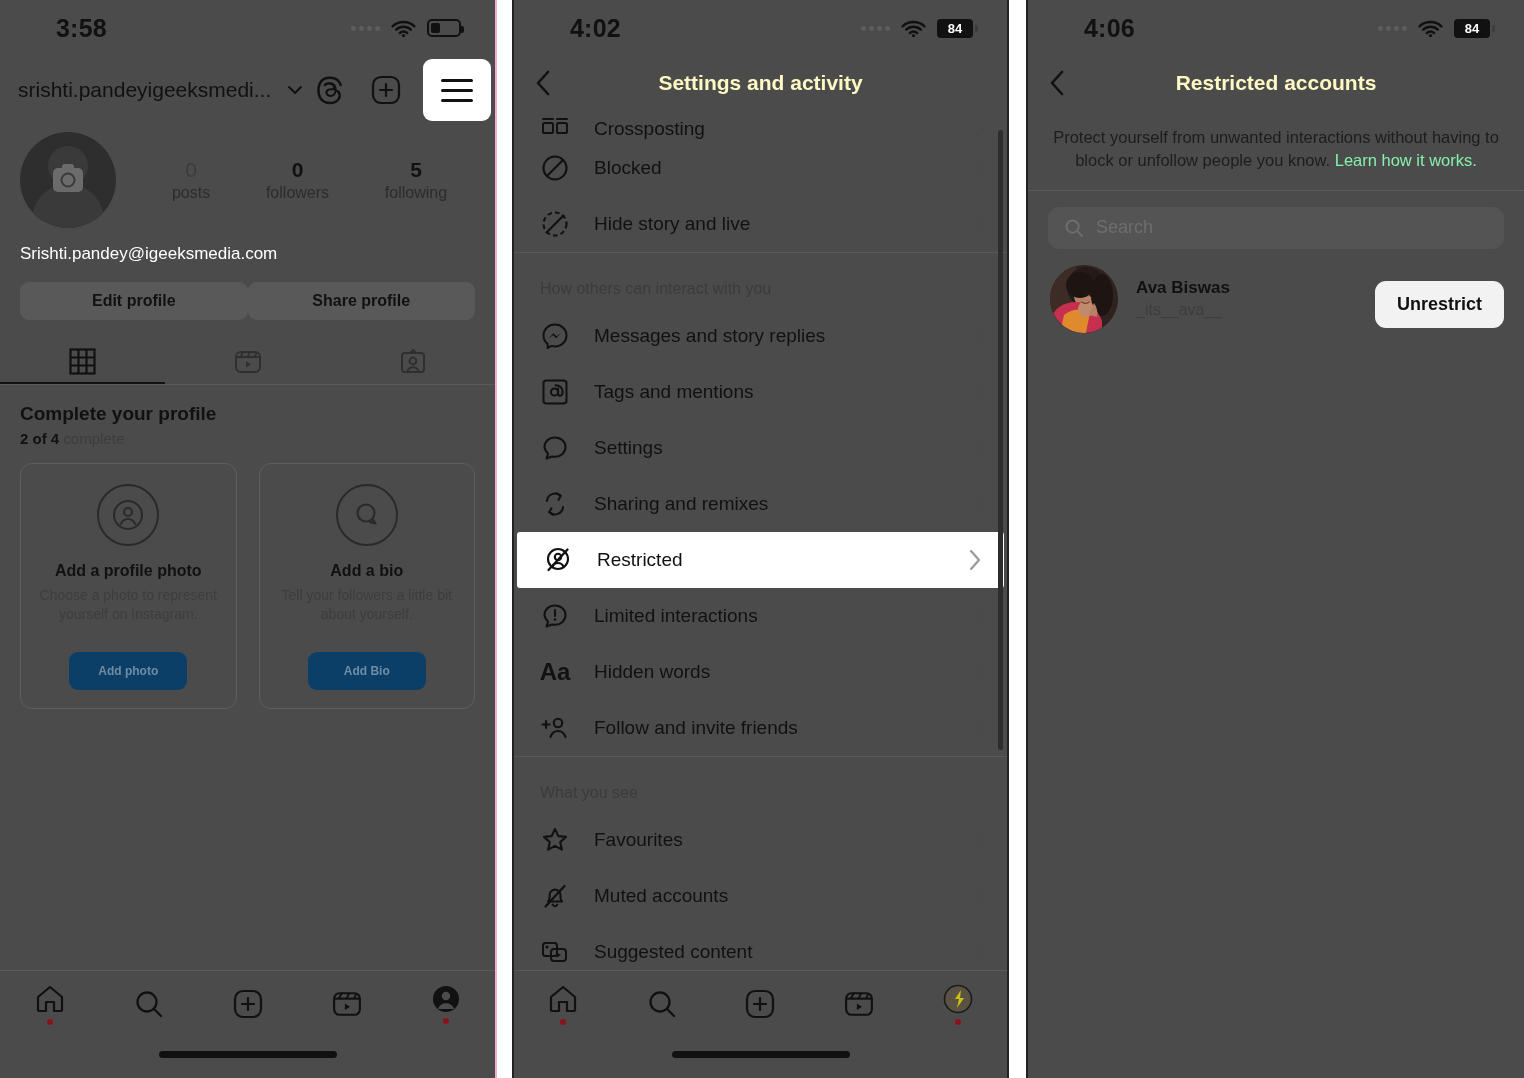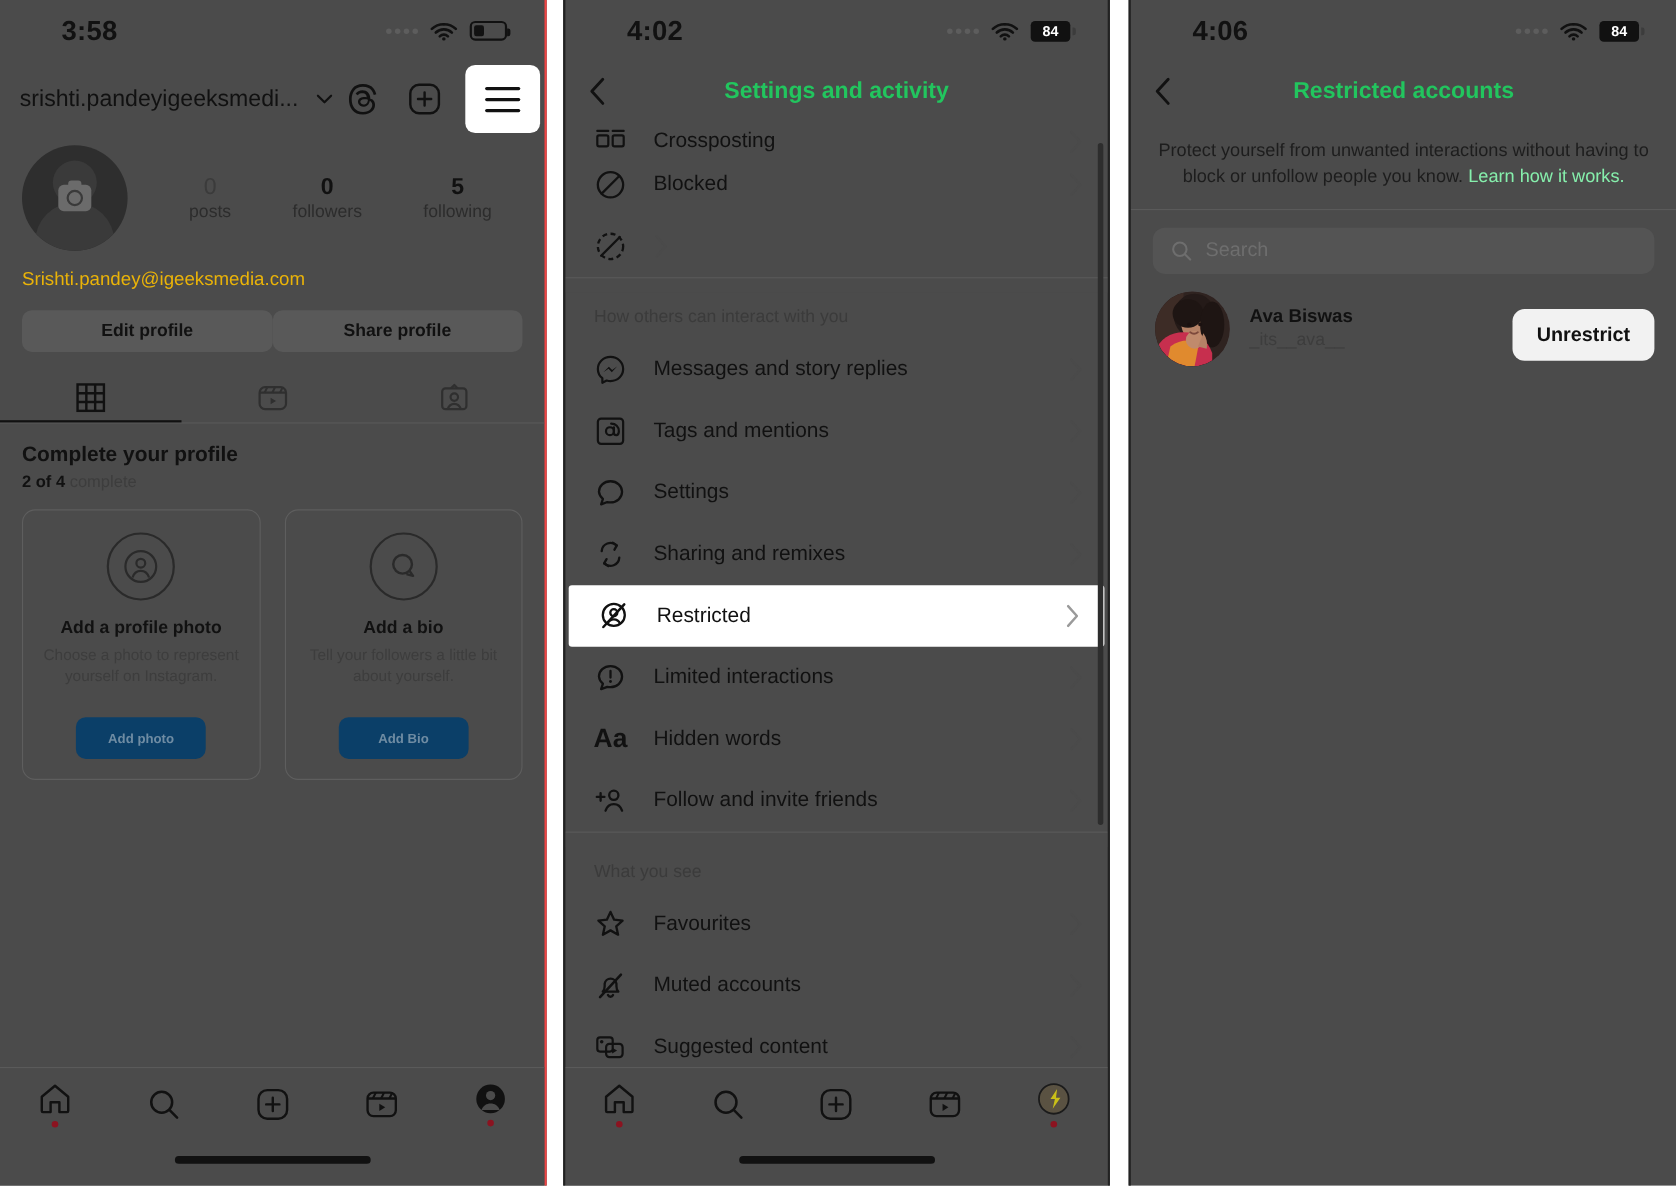--- a/index.html
+++ b/index.html
@@ -13,21 +13,21 @@
 
   
   .panel {
     position: relative;
     height: 1078px;
     background: #4b4b4b;   
     overflow: hidden;
     flex: 0 0 auto;
     color: #111;
   }
-  .panel.p1 { width: 497px; border-right: 2px solid #ef4444; }
+  .panel.p1 { width: 497px; border-right: 2px solid #f9a8d4; }
   .panel.p2 { width: 497px; margin-left: 15px; border-left: 2px solid #222; border-right: 2px solid #222;}
   .panel.p3 { width: 498px; margin-left: 17px; border-left: 2px solid #222; }
 
   
   .statusbar {
     height: 56px; display: flex; align-items: center;
     justify-content: space-between; padding: 0 34px 0 56px;
   }
   .sb-time { font-size: 25px; font-weight: 600; color: #111; letter-spacing: .2px;}
   .sb-right { display: flex; align-items: center; gap: 11px; }
@@ -79,21 +79,21 @@
     width: 30px; height: 24px; background: #6b6b6b; border-radius: 5px;
   }
   .avatar-big .cam:before{content:'';position:absolute;left:50%;top:50%;transform:translate(-50%,-50%);width:11px;height:11px;border-radius:50%;border:2.5px solid #3a3a3a;}
   .avatar-big .cam:after{content:'';position:absolute;left:9px;top:-4px;width:12px;height:6px;background:#6b6b6b;border-radius:3px 3px 0 0;}
   .stat-group { display: flex; flex: 1; justify-content: space-around; padding-left: 28px; }
   .stat { text-align: center; }
   .stat .num { font-size: 21px; font-weight: 700; color: #111; line-height: 1.1; }
   .stat .num.muted { font-weight: 400; color:#3b3b3b;}
   .stat .lbl { font-size: 16px; color: #2c2c2c; margin-top: 2px; }
 
-  .p1-email { padding: 16px 20px 0 20px; font-size: 17px; color: #eab308; }
+  .p1-email { padding: 16px 20px 0 20px; font-size: 17px; color: #ffffff; }
   .p1-buttons { display: flex; padding: 18px 20px 0 20px; }
   .flatbtn {
     flex: 1; height: 38px; background: #595959; border-radius: 9px;
     display: flex; align-items: center; justify-content: center;
     font-size: 16px; font-weight: 600; color: #111;
   }
   .p1-tabs { display: flex; margin-top: 20px; border-bottom: 1px solid #5a5a5a; }
   .p1-tab { flex: 1; height: 44px; display: flex; align-items: center; justify-content: center; color:#1b1b1b; }
   .p1-tab.active { border-bottom: 2px solid #111; }
   .p1-tab.dim { color: #3a3a3a; }
@@ -128,21 +128,21 @@
   .bn-item { flex: 1; display: flex; flex-direction: column; align-items: center; justify-content: center; color:#111; position: relative;}
   .bn-dot { width: 6px; height: 6px; border-radius: 50%; background: #8b1320; margin-top: 4px; }
   .home-indicator {
     position: absolute; left: 50%; transform: translateX(-50%); bottom: 20px;
     width: 178px; height: 7px; border-radius: 4px; background: #111;
   }
 
   
   .nav-header { height: 54px; display: flex; align-items: center; padding: 0 18px; position: relative;}
   .nav-back { width: 34px; height: 34px; display: flex; align-items: center; color: #111; }
-  .nav-title { position: absolute; left: 0; right: 0; text-align: center; font-size: 21px; font-weight: 700; color: #22c55e; pointer-events: none;}
+  .nav-title { position: absolute; left: 0; right: 0; text-align: center; font-size: 21px; font-weight: 700; color: #fef9c3; pointer-events: none;}
 
   .settings-scroll { position: relative; height: 916px; overflow: hidden; }
   .srow {
     height: 56px; display: flex; align-items: center; padding: 0 22px 0 26px; gap: 24px;
     color: #111;
   }
   .srow .slabel { font-size: 19px; color: #111; flex: 1; }
   .srow .sicon { width: 30px; display: flex; align-items: center; justify-content: center; }
   .srow .schev { color: #4a4a4a; display: flex; }
   .srow.clipped { height: 30px; align-items: flex-end; overflow: hidden;}
@@ -451,20 +451,21 @@
           </span>
       </div>
 
       <div class="srow">
         <span class="sicon">
           <svg width="28" height="28" viewBox="0 0 28 28">
               <circle cx="14" cy="14" r="11.5" stroke="#111" stroke-width="2.1" fill="none" stroke-dasharray="4.5 3.2"></circle>
               <path d="M5.5 22.5L22.5 5.5" stroke="#111" stroke-width="2.1" stroke-linecap="round"></path>
             </svg>
         </span>
+        <span class="slabel">Hide story and live</span>
         <span class="schev">
             <svg width="14" height="22" viewBox="0 0 14 22">
               <path d="M3 2l8 9-8 9" stroke="#4a4a4a" stroke-width="2.2" fill="none" stroke-linecap="round" stroke-linejoin="round"></path>
             </svg>
           </span>
       </div>
 
       <div class="sgroup-gap"></div>
       <div class="sheading">How others can interact with you</div>
 

